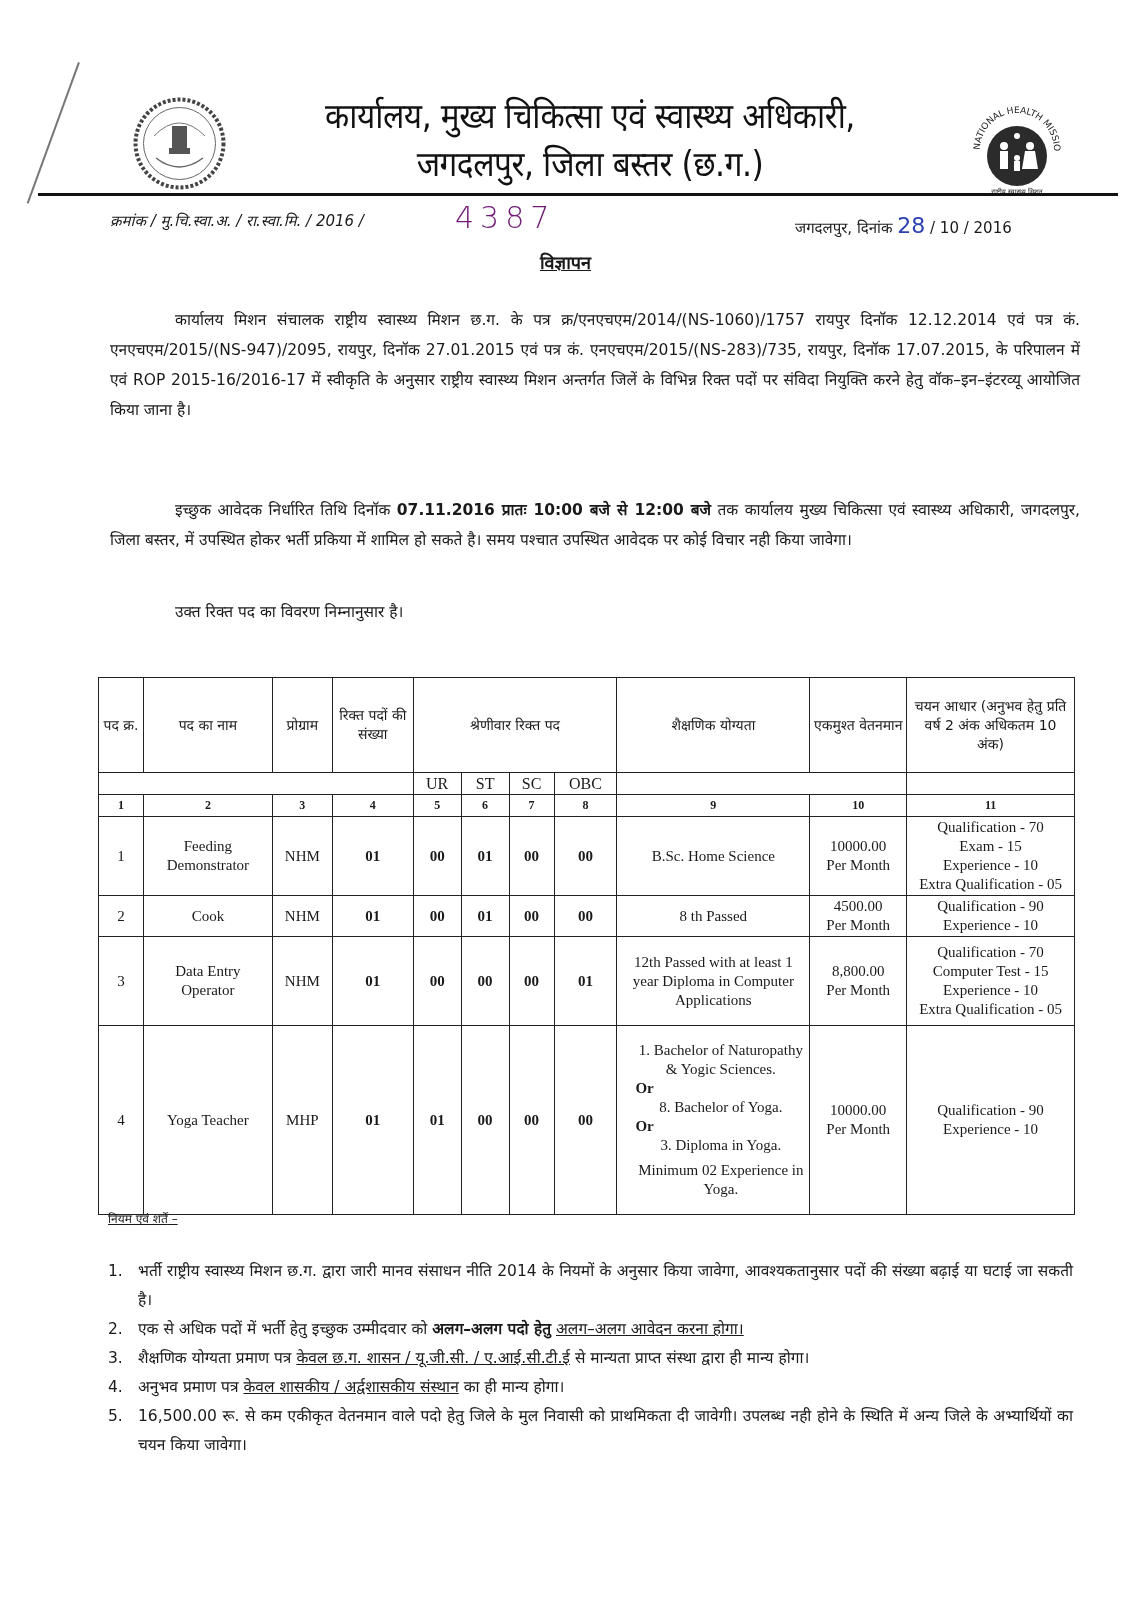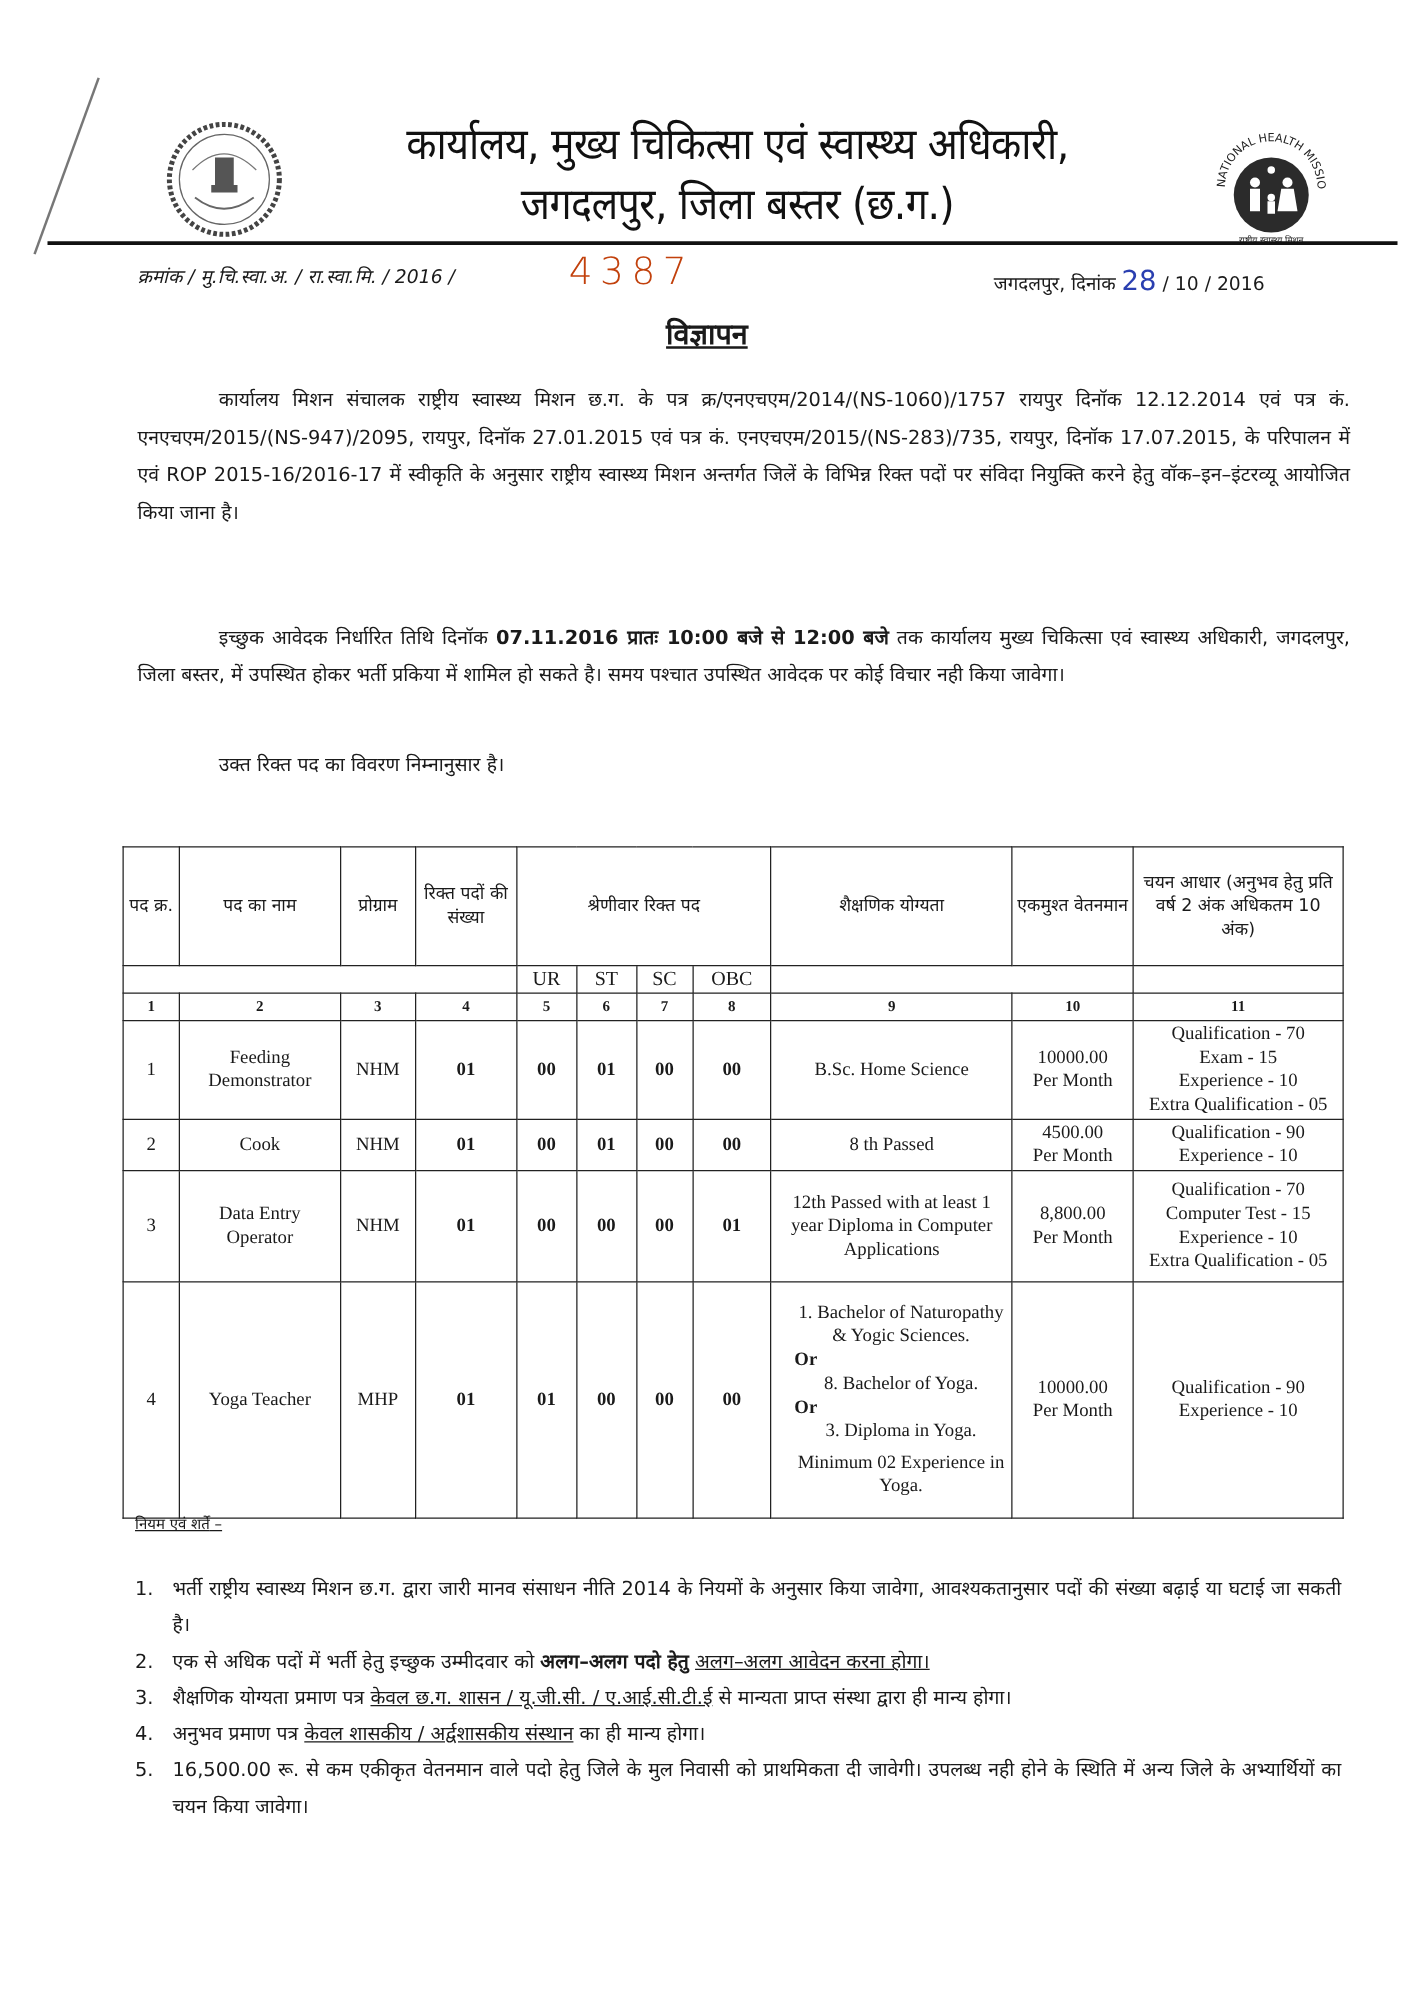--- a/index.html
+++ b/index.html
@@ -7,24 +7,24 @@
     width: 1131px; height: 1600px; background: #ffffff; position: relative;
     font-family: "DejaVu Sans", sans-serif; color: #1a1a1a; overflow: hidden;
   }
   .abs { position: absolute; }
   .pen-mark { position: absolute; left: 78px; top: 62px; width: 2px; height: 150px; background: #555; transform: rotate(20deg); transform-origin: top left; opacity: .8; }
   .logo-left { left: 132px; top: 96px; width: 95px; height: 95px; }
   .logo-right { left: 962px; top: 98px; width: 110px; height: 100px; }
   .title { left: 240px; top: 92px; width: 700px; text-align: center; font-size: 35px; line-height: 48px; color: #111; letter-spacing: -0.5px; font-family: "DejaVu Sans", sans-serif; transform: scaleX(0.9); transform-origin: center; }
   .rule { left: 38px; top: 193px; width: 1080px; height: 3px; background: #111; }
   .ref-line { left: 110px; top: 210px; font-size: 15px; font-style: italic; }
-  .ref-num { left: 455px; top: 200px; font-size: 30px; color: #c2410c; font-family: "DejaVu Sans", sans-serif; letter-spacing: 6px; font-weight: 300; }
+  .ref-num { left: 455px; top: 200px; font-size: 30px; color: #701a75; font-family: "DejaVu Sans", sans-serif; letter-spacing: 6px; font-weight: 300; }
   .date-line { left: 795px; top: 213px; font-size: 15px; }
   .date-hand { color: #2a3fb0; font-size: 22px; }
-  .heading-adv { left: 0; width: 1131px; top: 250px; text-align: center; font-size: 23px; font-weight: bold; }
+  .heading-adv { left: 0; width: 1131px; top: 250px; text-align: center; font-size: 18px; font-weight: bold; }
   .heading-adv span { text-decoration: underline; }
   .para { left: 110px; width: 970px; font-size: 15.5px; line-height: 30px; text-align: justify; }
   .p1 { top: 305px; }
   .p2 { top: 495px; }
   .p3 { top: 597px; }
   .indent { display: inline-block; width: 65px; }
   b { font-weight: bold; }
   table.vac { position: absolute; left: 98px; top: 677px; width: 977px; border-collapse: collapse; font-family: "Liberation Serif", serif; font-size: 15px; }
   table.vac td { border: 1.5px solid #222; text-align: center; vertical-align: middle; padding: 1px 3px; line-height: 19px; }
   .hdr td { font-family: "DejaVu Sans", sans-serif; font-size: 14px; height: 92px; line-height: 22px; }

